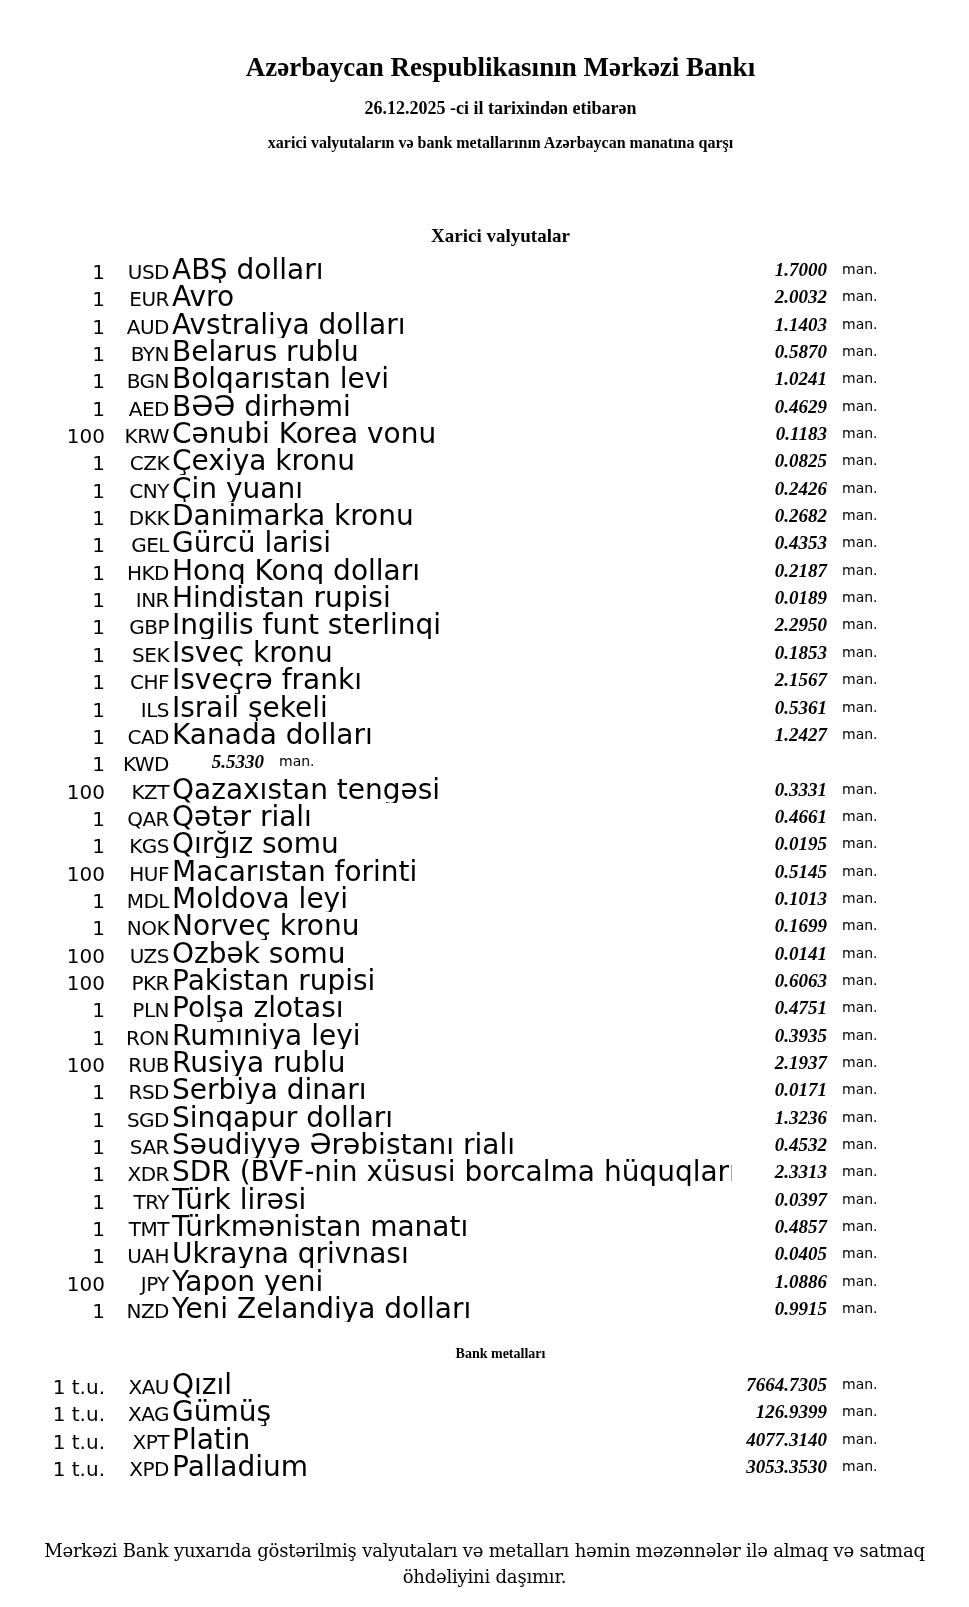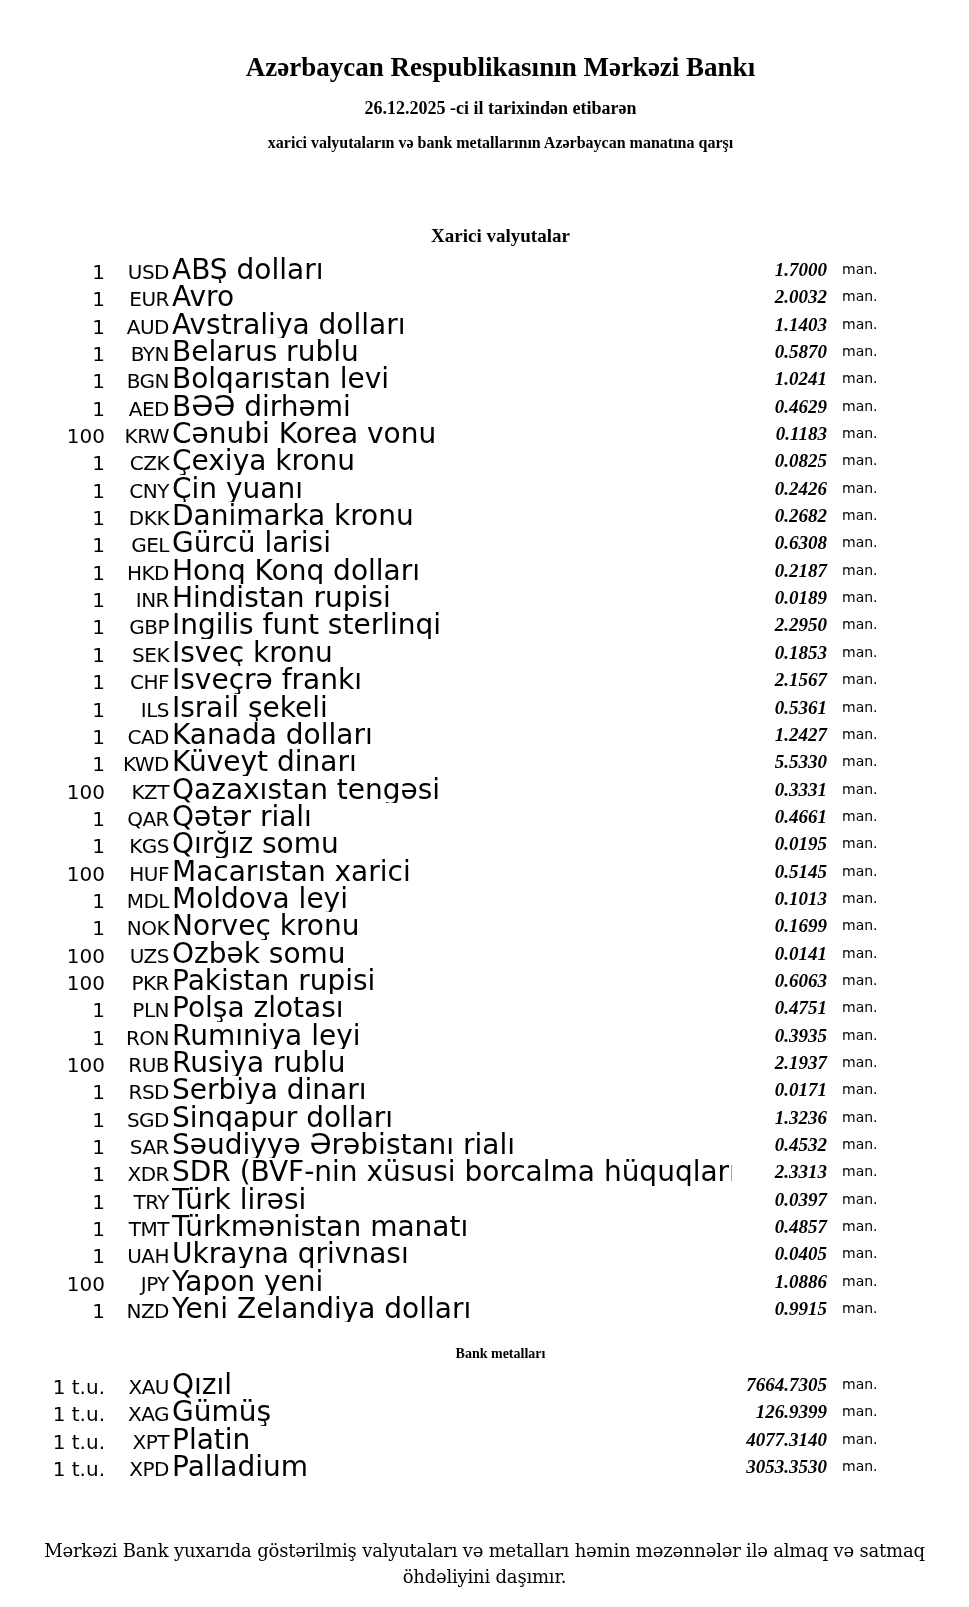--- a/index.html
+++ b/index.html
@@ -107,21 +107,21 @@
     <span class="qty">1</span>
     <span class="code">DKK</span>
     <span class="name">Danimarka kronu</span>
     <span class="rate">0.2682</span>
     <span class="man">man.</span>
   </div>
     <div class="row">
     <span class="qty">1</span>
     <span class="code">GEL</span>
     <span class="name">Gürcü larisi</span>
-    <span class="rate">0.6308</span>
+    <span class="rate">0.4353</span>
     <span class="man">man.</span>
   </div>
     <div class="row">
     <span class="qty">1</span>
     <span class="code">HKD</span>
     <span class="name">Honq Konq dolları</span>
     <span class="rate">0.2187</span>
     <span class="man">man.</span>
   </div>
     <div class="row">
@@ -162,21 +162,20 @@
     <div class="row">
     <span class="qty">1</span>
     <span class="code">CAD</span>
     <span class="name">Kanada dolları</span>
     <span class="rate">1.2427</span>
     <span class="man">man.</span>
   </div>
     <div class="row">
     <span class="qty">1</span>
     <span class="code">KWD</span>
-    <span class="name">Küveyt dinarı</span>
     <span class="rate">5.5330</span>
     <span class="man">man.</span>
   </div>
     <div class="row">
     <span class="qty">100</span>
     <span class="code">KZT</span>
     <span class="name">Qazaxıstan tengəsi</span>
     <span class="rate">0.3331</span>
     <span class="man">man.</span>
   </div>
@@ -190,21 +189,21 @@
     <div class="row">
     <span class="qty">1</span>
     <span class="code">KGS</span>
     <span class="name">Qırğız somu</span>
     <span class="rate">0.0195</span>
     <span class="man">man.</span>
   </div>
     <div class="row">
     <span class="qty">100</span>
     <span class="code">HUF</span>
-    <span class="name">Macarıstan xarici</span>
+    <span class="name">Macarıstan forinti</span>
     <span class="rate">0.5145</span>
     <span class="man">man.</span>
   </div>
     <div class="row">
     <span class="qty">1</span>
     <span class="code">MDL</span>
     <span class="name">Moldova leyi</span>
     <span class="rate">0.1013</span>
     <span class="man">man.</span>
   </div>

